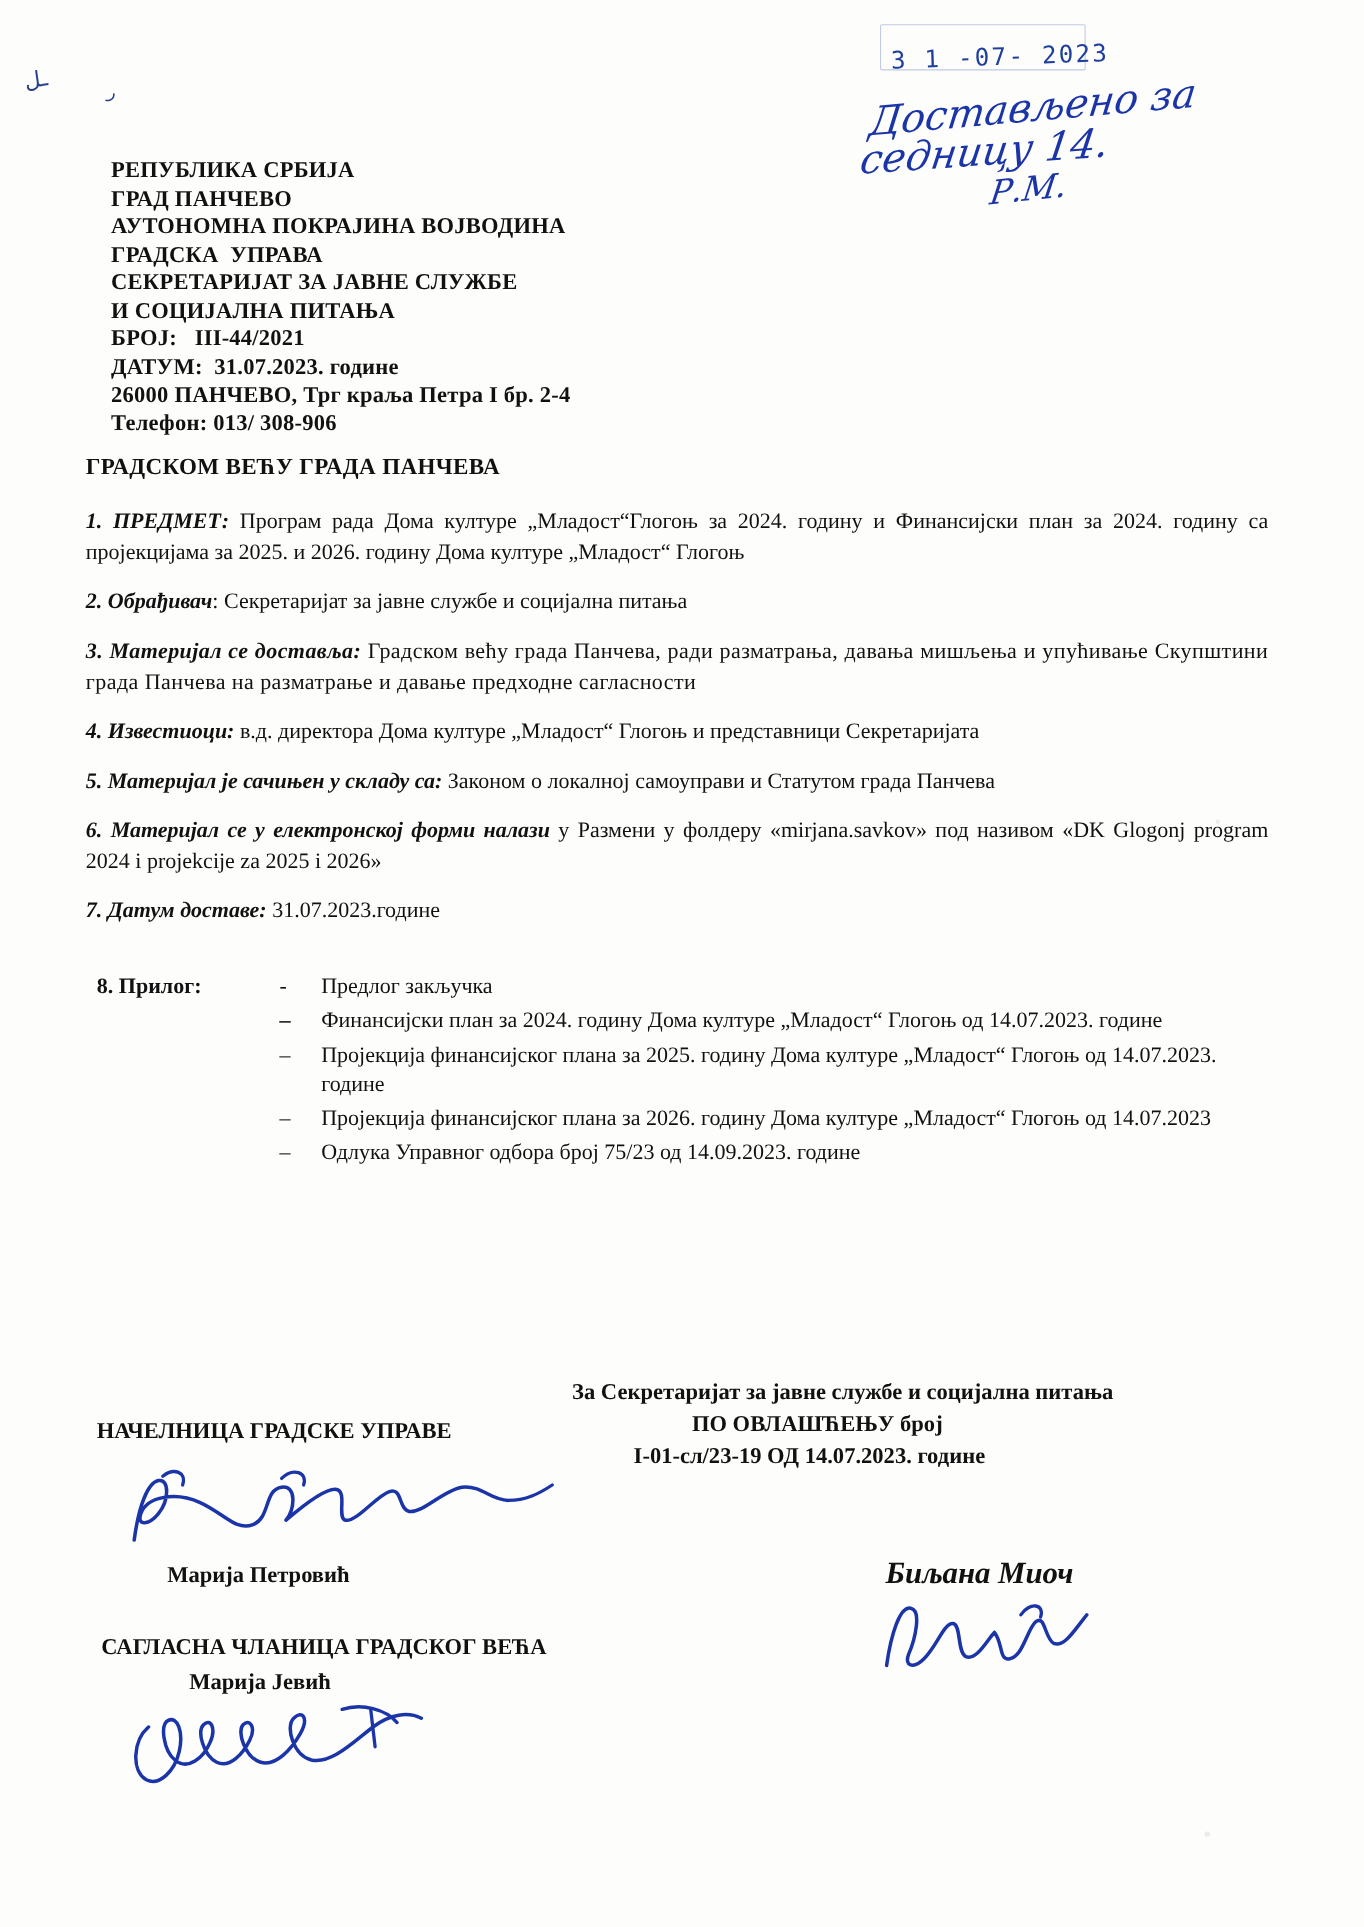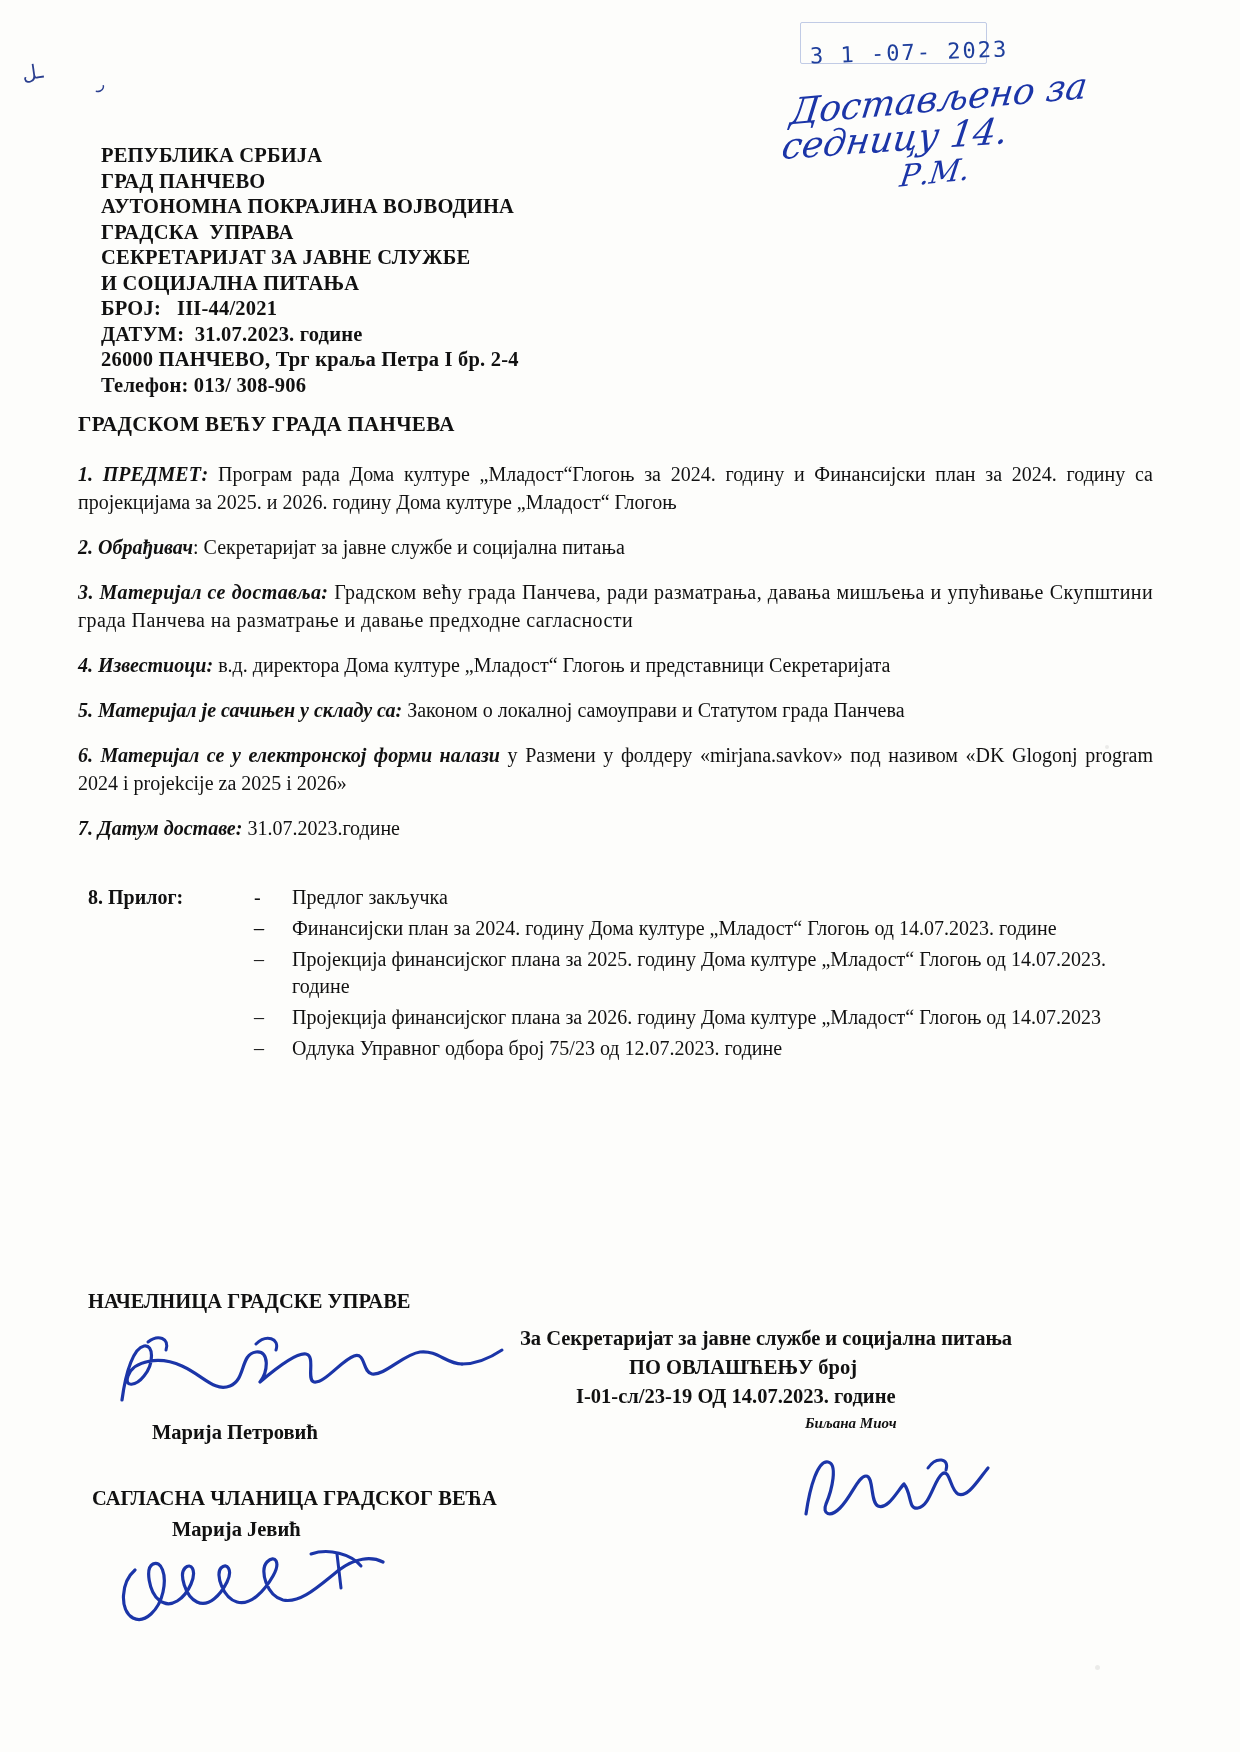--- a/index.html
+++ b/index.html
@@ -152,40 +152,40 @@
     position: absolute;
     left: 88px;
     top: 1290px;
     font-weight: bold;
     font-size: 20.5px;
     white-space: nowrap;
   }
   .sig-right-block {
     position: absolute;
     left: 520px;
-    top: 1324px;
+    top: 1252px;
     font-weight: bold;
     font-size: 20.5px;
     line-height: 29px;
   }
   .sig-right-block div { white-space: nowrap; }
   .sig-name-left {
     position: absolute;
     left: 152px;
     top: 1421px;
     font-weight: bold;
     font-size: 20.5px;
   }
   .sig-name-right {
     position: absolute;
     left: 805px;
     top: 1415px;
     font-weight: bold;
     font-style: italic;
-    font-size: 15px;
+    font-size: 28px;
   }
   .sig-council-title {
     position: absolute;
     left: 92px;
     top: 1487px;
     font-weight: bold;
     font-size: 20.5px;
     white-space: nowrap;
   }
   .sig-council-name {
@@ -265,21 +265,21 @@
   </div>
 
   <div class="attach-wrap">
     <div class="attach-label">8. Прилог:</div>
     <ul class="attach-list">
       <li><span class="dash">-</span><span>Предлог закључка</span></li>
       <li><span class="dash">–</span></li>
       <li><span class="dash">–</span><span>Финансијски план за 2024. годину Дома културе „Младост“ Глогоњ од 14.07.2023. године</span></li>
       <li><span class="dash">–</span><span>Пројекција финансијског плана за 2025. годину Дома културе „Младост“ Глогоњ од 14.07.2023. године</span></li>
       <li><span class="dash">–</span><span>Пројекција финансијског плана за 2026. годину Дома културе „Младост“ Глогоњ од 14.07.2023</span></li>
-      <li><span class="dash">–</span><span>Одлука Управног одбора број 75/23 од 12.07.2023. године</span></li>
+      <li><span class="dash">–</span><span>Одлука Управног одбора број 75/23 од 14.09.2023. године</span></li>
     </ul>
   </div>
 
   <div class="sig-left-title">НАЧЕЛНИЦА ГРАДСКЕ УПРАВЕ</div>
 
   <div class="sig-right-block">
     <div>За Секретаријат за јавне службе и социјална   питања</div>
     <div style="margin-left:109px;">ПО ОВЛАШЋЕЊУ број</div>
     <div style="margin-left:56px;">I-01-сл/23-19 ОД 14.07.2023. године</div>
   </div>

